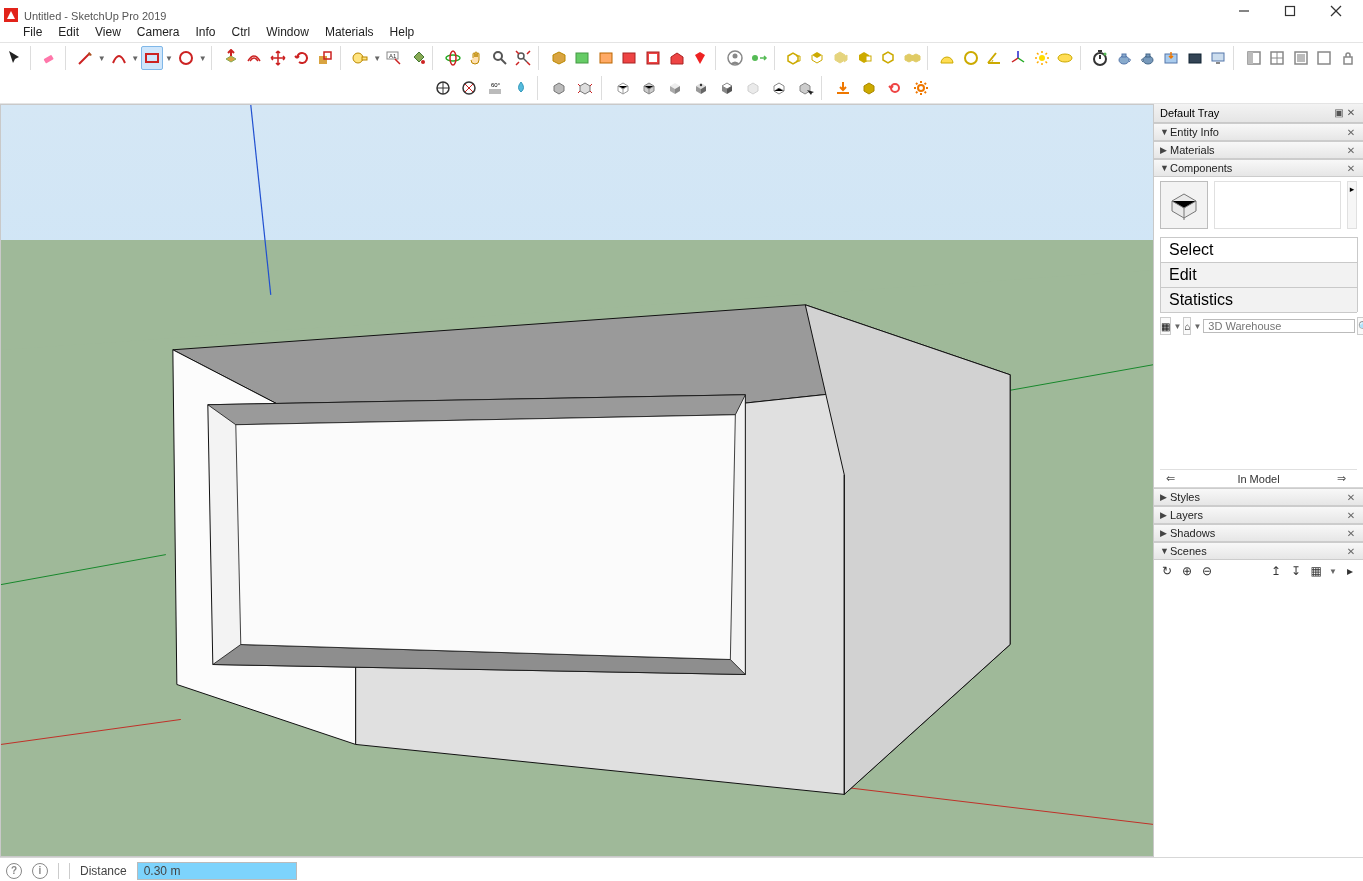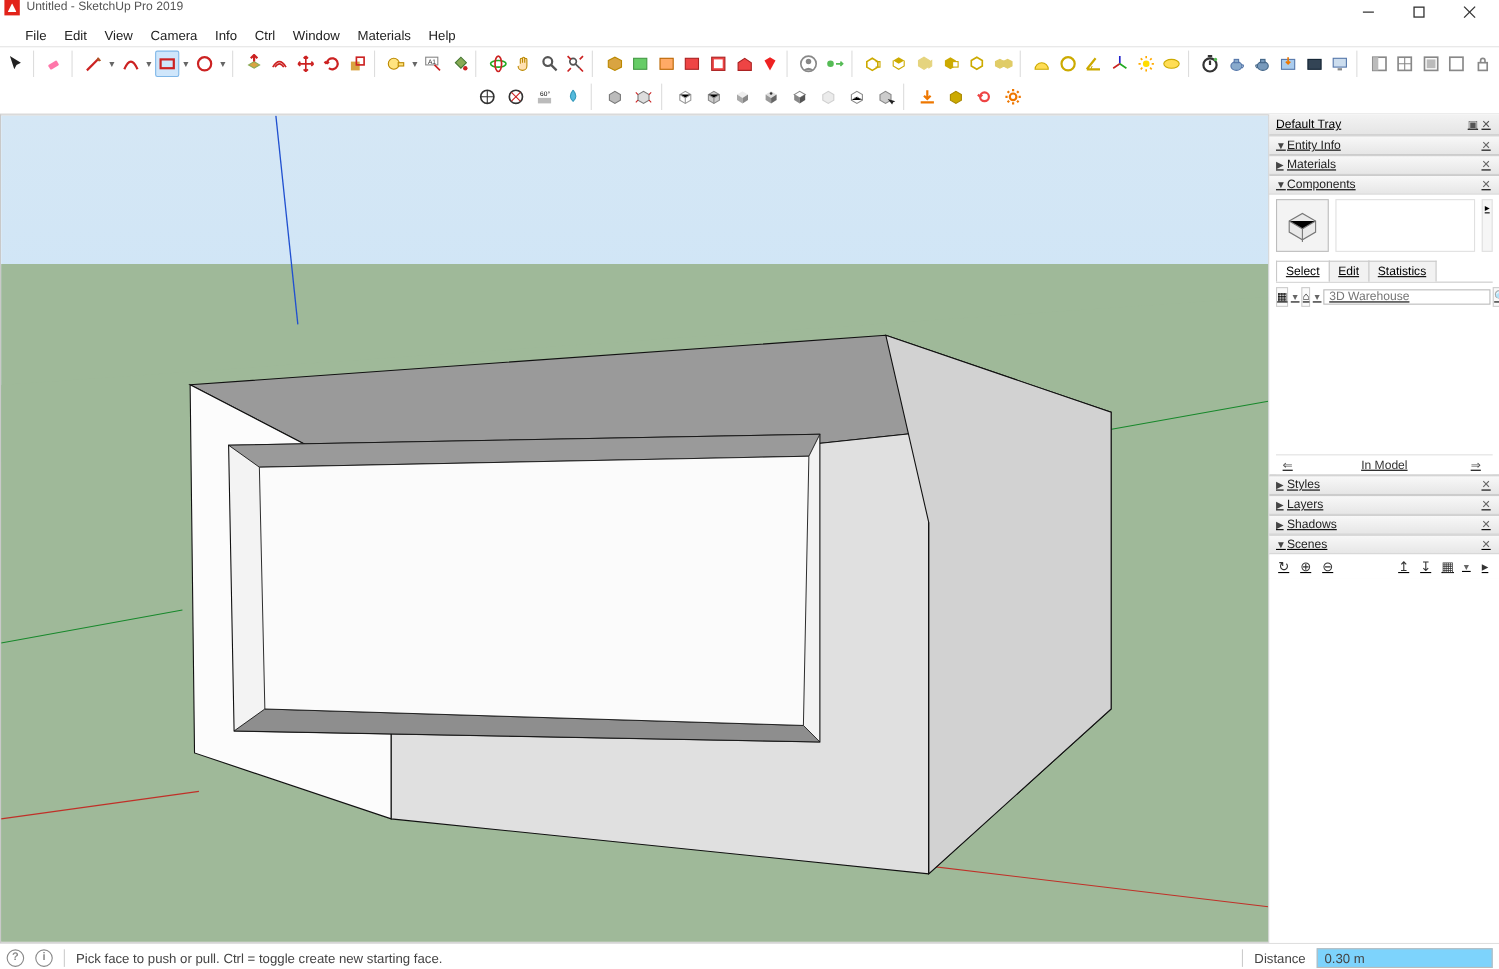--- a/index.html
+++ b/index.html
@@ -1,19 +1,19 @@
 <!DOCTYPE html>
 <html><head>
 <meta charset="utf-8">
 <style>
 * { margin: 0; padding: 0; box-sizing: border-box; font-family: "Segoe UI", Tahoma, sans-serif; }
 html, body { width: 1363px; height: 881px; overflow: hidden; background: #fff; }
 
 
-.titlebar { height: 22px; display: flex; align-items: flex-start; padding: 0 4px; font-size: 11px; color: #555; }
+.titlebar { height: 22px; display: flex; align-items: flex-end; padding: 0 4px; font-size: 11px; color: #555; }
 .titlebar .app-icon { width: 14px; height: 14px; background: #e2231a; margin-right: 6px; position: relative; }
 .titlebar .app-icon::after { content: ""; position: absolute; inset: 3px; background: #fff; clip-path: polygon(50% 0,100% 100%,0 100%); }
 .titlebar .title-text { flex: 1; }
 .winctrl { display: flex; gap: 0; }
 .winctrl-btn { width: 46px; height: 22px; display: flex; align-items: center; justify-content: center; color: #333; font-size: 13px; cursor:pointer; }
 .winctrl-btn svg { width: 12px; height: 12px; stroke: #333; fill: none; stroke-width: 1.2; }
 
 
 .menubar { height: 20px; display: flex; align-items: center; padding: 0 15px; font-size: 12px; color: #222; }
 .menubar .mi { padding: 2px 8px; cursor:pointer; }
@@ -29,37 +29,37 @@
 .drop { width: 8px; display:flex; align-items:center; justify-content:center; color:#666; font-size:8px; }
 
 
 .workarea { position: relative; height: 753px; display: flex; }
 .viewport { flex: 1; position: relative; border: 1px solid #c9c9c9; border-right: none; overflow: hidden; }
 .sky  { position:absolute; inset:0; height:42%; background: linear-gradient(#d5e7f5,#cce4f7); }
 .ground { position:absolute; top:18%; left:0; right:0; bottom:0; background: #9fb999; }
 .axes, .shape { position:absolute; inset:0; }
 
 
-.tray { width: 210px; border-left: 1px solid #c9c9c9; background: #fafafa; font-size: 11px; display:flex; flex-direction:column;text-decoration:underline; }
+.tray { width: 210px; border-left: 1px solid #c9c9c9; background: #fafafa; font-size: 11px; display:flex; flex-direction:column; }
 .tray-title { background: linear-gradient(#f3f3f3,#e5e5e5); border-bottom:1px solid #c9c9c9; padding: 3px 6px; font-size:11px; display:flex; align-items:center; }
 .tray-title .sp { flex:1; }
 .tray-title .pin, .tray-title .x { width:12px; height:12px; font-size:10px; color:#555; text-align:center; cursor:pointer; }
 .panel-head { background: linear-gradient(#f8f8f8,#e6e6e6); border-top:1px solid #ccc; border-bottom:1px solid #ccc; padding: 2px 6px; display:flex; align-items:center; cursor:pointer; }
 .panel-head .arrow { font-size:9px; width:10px; color:#444; }
 .panel-head .label { font-weight: normal; color:#222; flex:1; }
 .panel-head .x { width:12px; font-size:10px; color:#666; text-align:center; }
 .panel-body { background:#fff; border-bottom:1px solid #d7d7d7; }
 .entity-body  { height: 134px; padding:6px; font-weight:bold; color:#222; }
 .comp-body { padding:4px 6px 0 6px; }
 .comp-thumb-row { display:flex; gap:6px; }
 .comp-thumb { width:48px; height:48px; border:1px solid #bdbdbd; background:#f3f3f3; display:flex; align-items:center; justify-content:center; cursor:pointer; }
 .comp-thumb svg { width:36px; height:36px; }
 .comp-desc { flex:1; border:1px solid #e0e0e0; height:48px; }
 .menu-strip { width:10px; height:48px; border:1px solid #e0e0e0; background:#f6f6f6; cursor:pointer; font-size:9px; display:flex; align-items:flex-start; justify-content:center; padding-top:2px; }
-.comp-tabs { display:flex; margin-top:8px; font-size:11px; }
+.comp-tabs { display:flex; margin-top:8px; font-size:16px;flex-direction:column; }
 .comp-tabs .tab { padding:3px 8px; border:1px solid #c9c9c9; border-bottom:none; background:#f2f2f2; cursor:pointer; margin-right:-1px; }
 .comp-tabs .tab.active { background:#fff; font-weight:normal; }
 .comp-tools { display:flex; align-items:center; gap:2px; padding:4px 0; border-top:1px solid #c9c9c9; }
 .comp-tools .tool { width:18px; height:18px; border:1px solid #ccc; background:#fafafa; display:flex; align-items:center; justify-content:center; font-size:10px; cursor:pointer; }
 .comp-tools .srch { flex:1; height:14px; border:1px solid #bbb; font-size:11px; padding:0 4px; color:#888; }
 .comp-grid { height:130px; }
 .inmodel { display:flex; align-items:center; padding:2px 6px; border-top:1px solid #e0e0e0; font-size:11px; background:#fff; }
 .inmodel .navbtn { width:14px; cursor:pointer; color:#555; font-size:11px; }
 .inmodel .lbl { flex:1; text-align:center; color:#333; }
 .scene-tools { display:flex; align-items:center; gap:6px; padding:4px 6px; background:#fff; }
@@ -655,19 +655,18 @@
       <span class="t">▸</span>
     </div>
     <div class="scene-list"></div>
   </div>
 </div>
 
 <div class="statusbar">
   <span class="ico">?</span>
   <span class="ico">i</span>
   <span class="divider"></span>
-  <span class="hint">Pick face to push or pull.  Ctrl = toggle create new starting face.</span>
   <span class="divider"></span>
   <span class="meas-lbl">Distance</span>
   <span class="meas-val">
       <span>0.30 m</span>
     </span>
 </div>
 
 </body></html>

